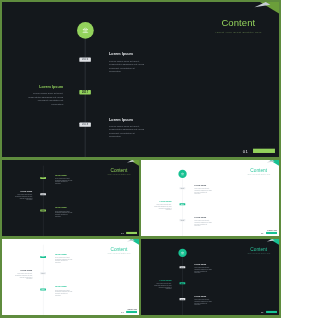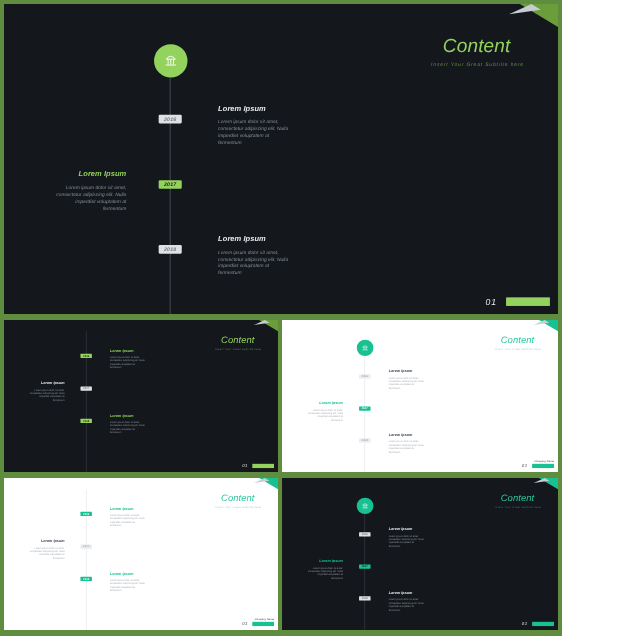--- a/index.html
+++ b/index.html
@@ -2,21 +2,21 @@
 <html><head>
 <meta charset="utf-8">
 <title>Content Slide Template Preview</title>
 <style>
   html,body{margin:0;padding:0;background:#ffffff;}
   body{width:281px;height:318px;overflow:hidden;
        font-family:"Liberation Sans",sans-serif;}
   .page{position:relative;width:281px;height:318px;background:#ffffff;overflow:hidden;}
 
   
-  .slide{position:absolute;overflow:hidden;box-sizing:border-box;font-style:italic;}
+  .slide{position:absolute;overflow:hidden;box-sizing:border-box;}
   .slide-inner{position:absolute;left:0;top:0;width:960px;height:540px;
                transform-origin:0 0;overflow:hidden;}
 
   
   .tl-line{position:absolute;width:1.6px;}
   .tl-dot{position:absolute;border-radius:50%;display:flex;
           align-items:center;justify-content:center;}
   .tl-dot svg{display:block;}
   .badge{position:absolute;border-radius:2px;display:flex;
          align-items:center;justify-content:center;

